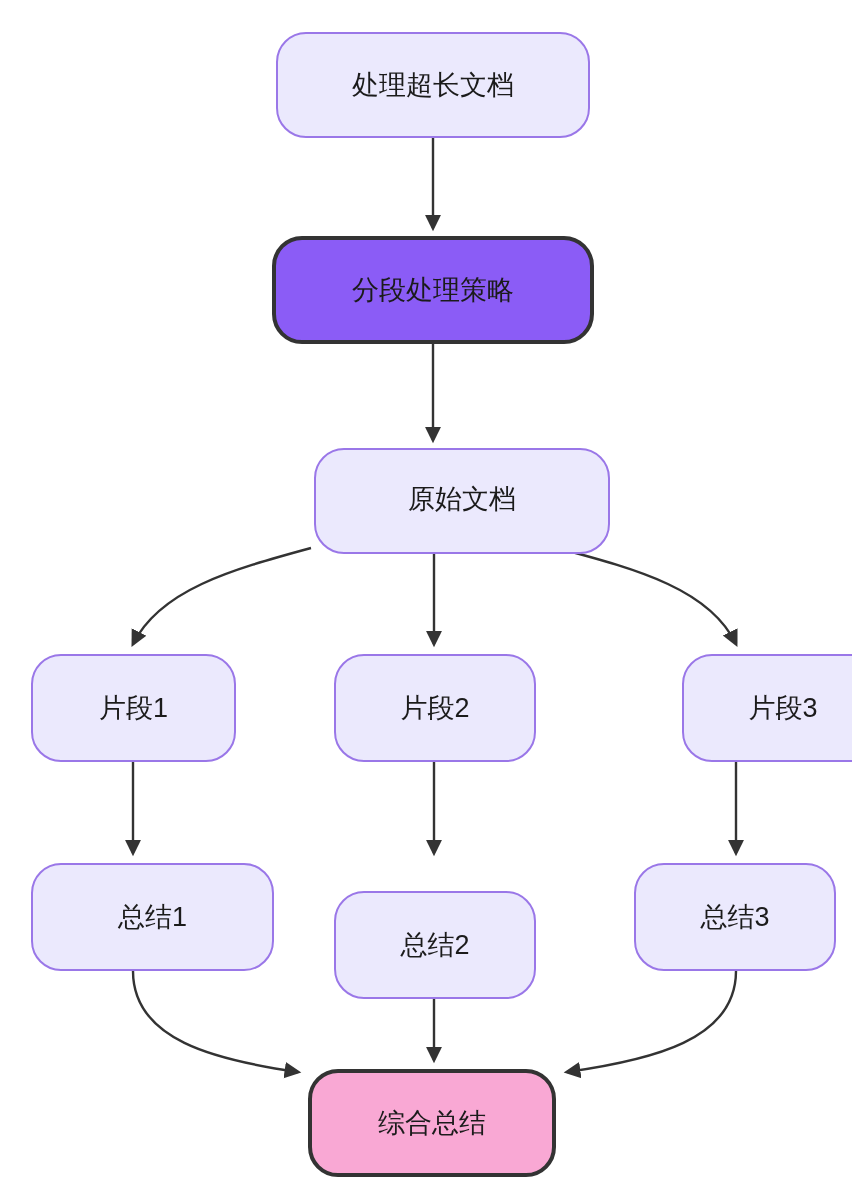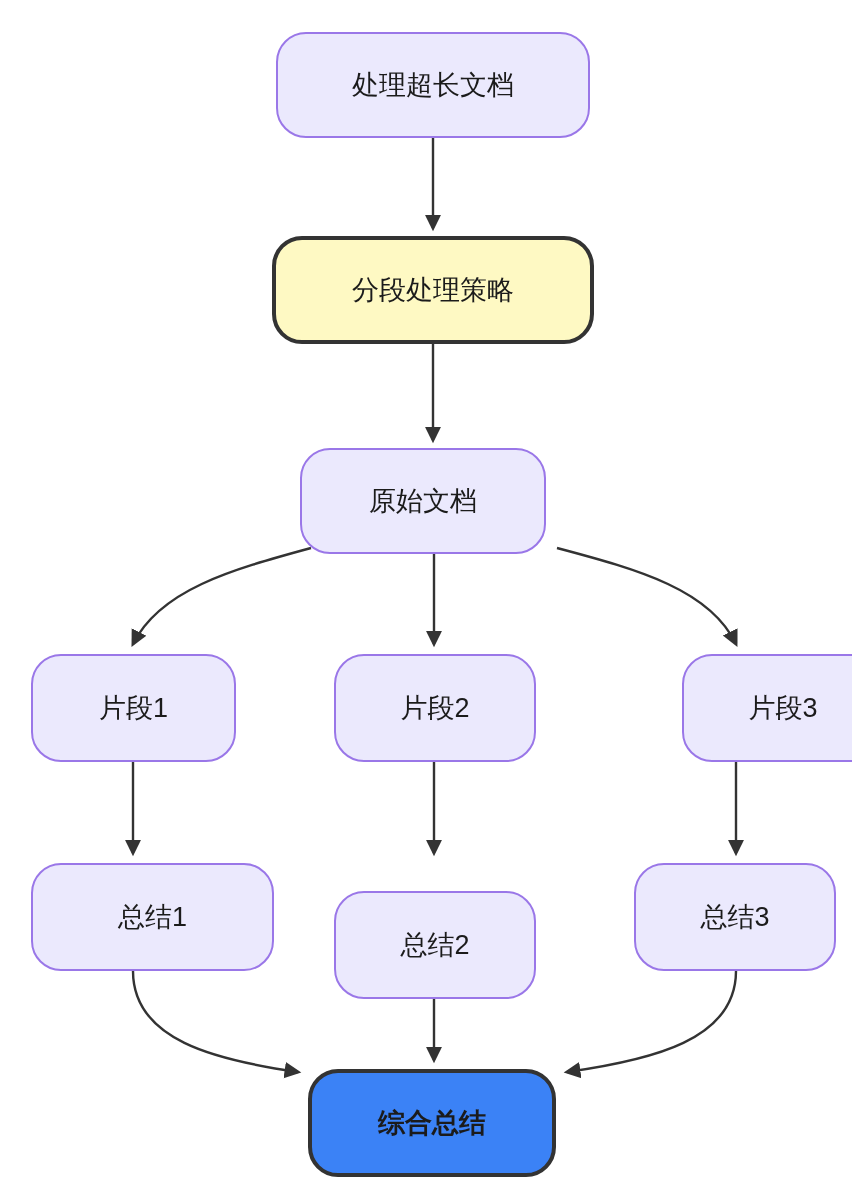--- a/index.html
+++ b/index.html
@@ -38,29 +38,28 @@
     line-height: 1.2;
     white-space: nowrap;
     border-radius: 30px;
   }
   .node-default {
     background: #ebe9fd;
     border: 2px solid #9a77e8;
     font-size: 27px;
   }
   .node-strategy {
-    background: #fef9c3;
+    background: #8b5cf6;
     border: 4px solid #333333;
     font-size: 27px;
   }
   .node-final {
-    background: #3b82f6;
+    background: #f9a8d4;
     border: 4px solid #333333;
     font-size: 27px;
-    font-weight: bold;
   }
   .node-label {
     display: block;
   }
 </style>
 </head>
 <body>
 
 <div id="diagram">
 
@@ -85,21 +84,21 @@
       </g>
   </svg>
 
   <div id="node-layer">
       <div class="node node-default" style="left: 276px; top: 32px; width: 314px; height: 106px;">
         <span class="node-label">处理超长文档</span>
       </div>
       <div class="node node-strategy" style="left: 272px; top: 236px; width: 322px; height: 108px;">
         <span class="node-label">分段处理策略</span>
       </div>
-      <div class="node node-default" style="left: 300px; top: 448px; width: 246px; height: 106px;">
+      <div class="node node-default" style="left: 314px; top: 448px; width: 296px; height: 106px; font-family: Liberation Mono, monospace;">
         <span class="node-label">原始文档</span>
       </div>
       <div class="node node-default" style="left: 31px; top: 654px; width: 205px; height: 108px;">
         <span class="node-label">片段1</span>
       </div>
       <div class="node node-default" style="left: 334px; top: 654px; width: 202px; height: 108px;">
         <span class="node-label">片段2</span>
       </div>
       <div class="node node-default" style="left: 634px; top: 654px; width: 202px; height: 108px; margin-left: 48px;">
         <span class="node-label">片段3</span>

